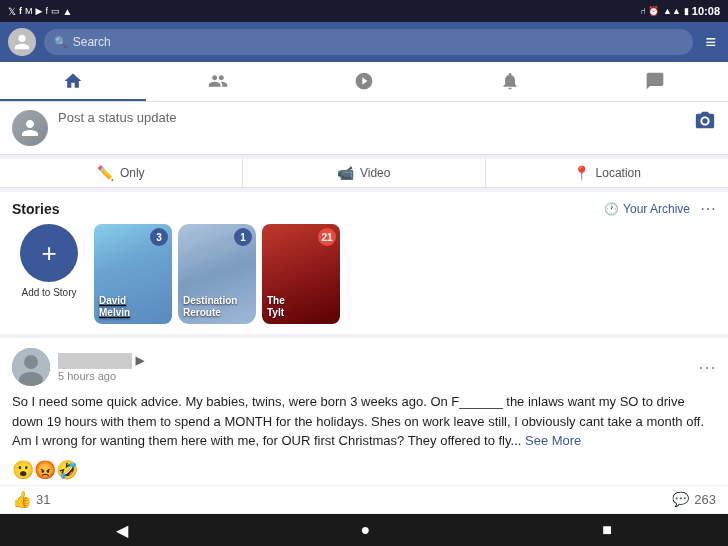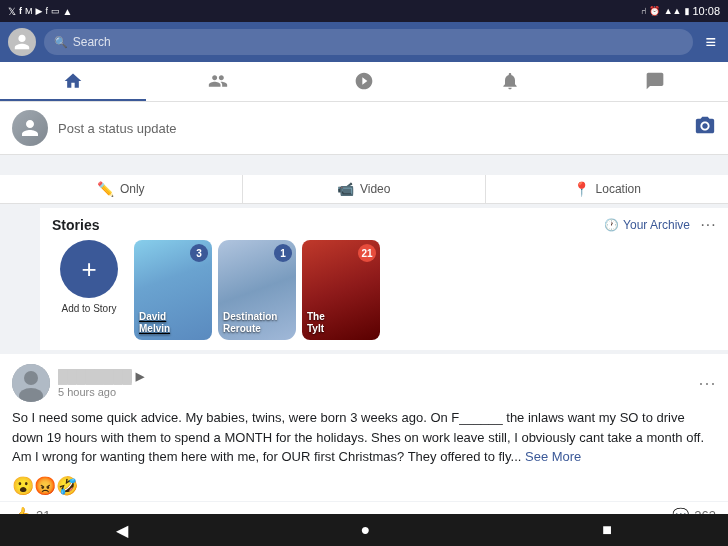--- a/index.html
+++ b/index.html
@@ -18,21 +18,21 @@
       height: 22px;
       display: flex;
       align-items: center;
       justify-content: space-between;
       padding: 0 8px;
       color: white;
       font-size: 10px;
     }
     .status-left { display: flex; gap: 3px; align-items: center; }
     .status-right { display: flex; gap: 3px; align-items: center; }
-    .status-time { font-weight: normal; font-size: 11px; }
+    .status-time { font-weight: bold; font-size: 11px; }
 
     
     .nav-bar {
       background: #3b5998;
       height: 40px;
       display: flex;
       align-items: center;
       padding: 0 8px;
       gap: 8px;
     }
@@ -83,23 +83,22 @@
     .tab-item.active {
       color: #3b5998;
       border-bottom: 2px solid #3b5998;
     }
 
     
     .post-box {
       background: white;
       padding: 8px 12px;
       display: flex;
-      align-items: center;
       gap: 10px;
-      margin-bottom: 20px;
+      margin-bottom: 4px;
       border-bottom: 1px solid #e0e0e0;
     }
     .post-avatar {
       width: 36px; height: 36px;
       background: #b0b8c1;
       border-radius: 50%;
       flex-shrink: 0;
       overflow: hidden;
     }
     .post-avatar-inner {
@@ -139,21 +138,20 @@
     .post-action-btn:last-child { border-right: none; }
     .action-icon { font-size: 14px; }
     .text-blue { color: #3b5998; }
     .text-red { color: #e74c3c; }
     .text-orange { color: #e67e22; }
 
     
     .stories-section {
       background: white;
       margin-bottom: 4px;
-      margin-left: 40px;
     }
     .stories-header {
       display: flex;
       align-items: center;
       justify-content: space-between;
       padding: 8px 12px 6px;
     }
     .stories-title {
       font-weight: bold;
       font-size: 14px;

